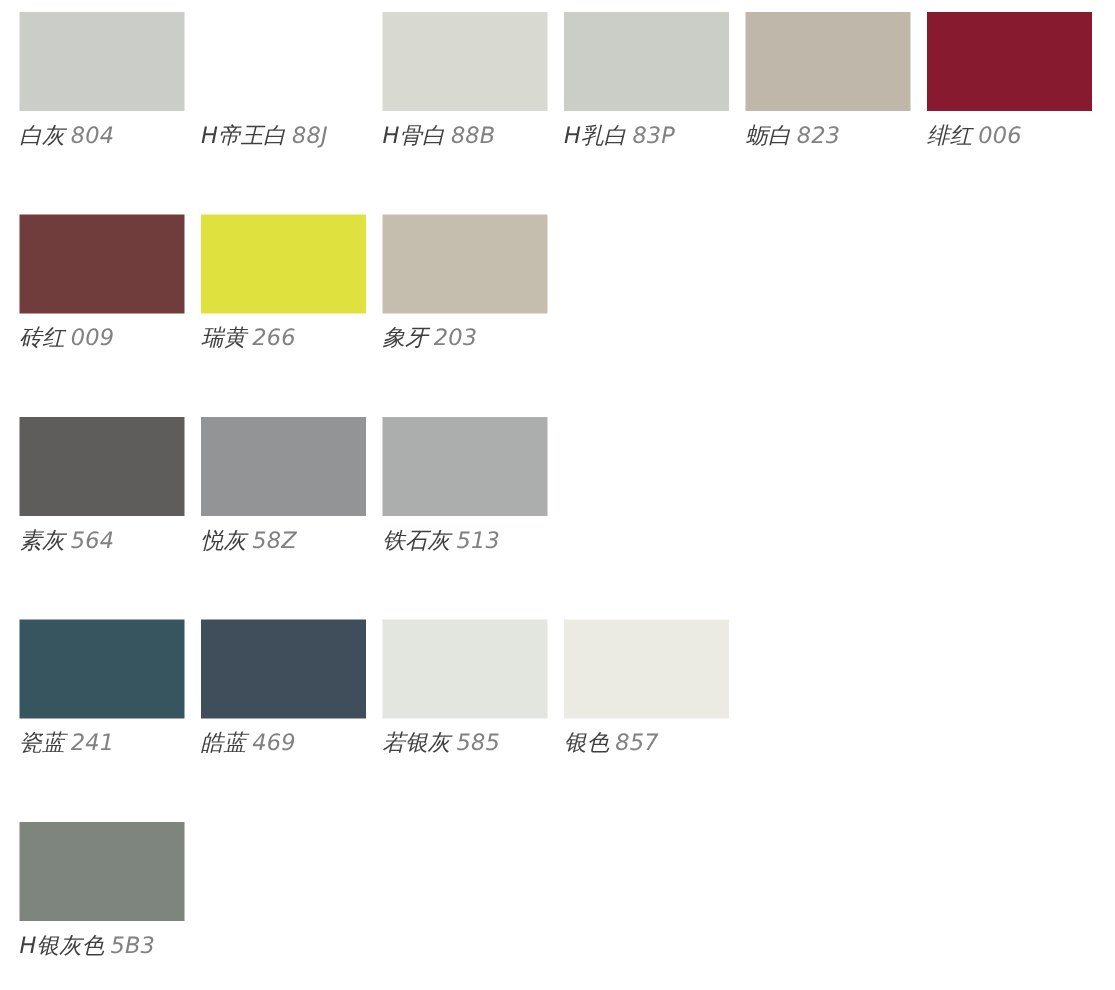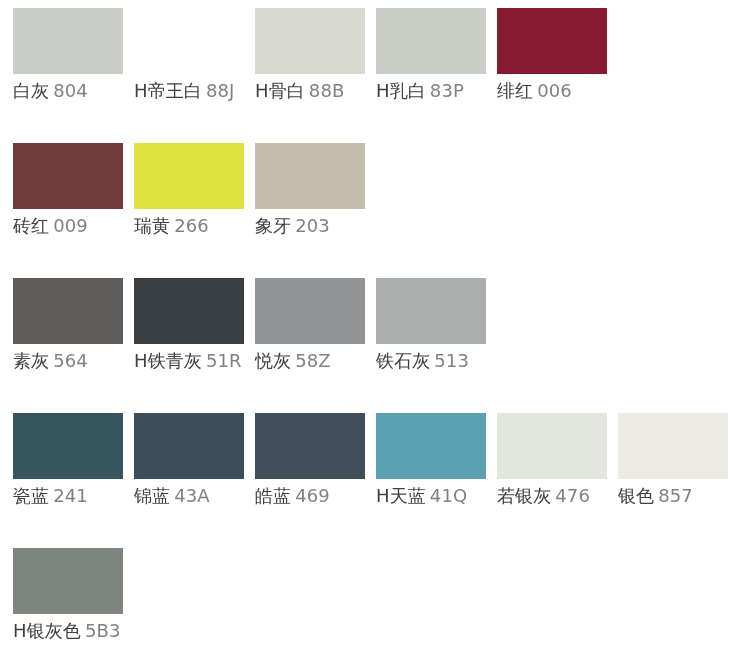--- a/index.html
+++ b/index.html
@@ -33,24 +33,25 @@
     flex-direction: column;
     align-items: flex-start;
   }
   .swatch-chip {
     width: 110px;
     height: 66px;
     display: block;
   }
   .swatch-label {
     margin-top: 8px;
-    font-size: 18px;
+    font-size: 15px;
     line-height: 17px;
     white-space: nowrap;
     letter-spacing: 0.1px;
+    font-style: italic;
   }
   .swatch-name {
     color: #3f3f3f;
   }
   .swatch-code {
     color: #818181;
     margin-left: 4px;
   }
 </style>
 </head>
@@ -68,20 +69,24 @@
       </div>
       <div class="swatch-cell">
         <div class="swatch-chip" style="background-color: rgb(216, 217, 208);"></div>
         <div class="swatch-label"><span class="swatch-name">H骨白</span><span class="swatch-code">88B</span></div>
       </div>
       <div class="swatch-cell">
         <div class="swatch-chip" style="background-color: rgb(203, 205, 199);"></div>
         <div class="swatch-label"><span class="swatch-name">H乳白</span><span class="swatch-code">83P</span></div>
       </div>
       <div class="swatch-cell">
+        <div class="swatch-chip" style="background-color: rgb(191, 183, 169);"></div>
+        <div class="swatch-label"><span class="swatch-name">蛎白</span><span class="swatch-code">823</span></div>
+      </div>
+      <div class="swatch-cell">
         <div class="swatch-chip" style="background-color: rgb(136, 26, 48);"></div>
         <div class="swatch-label"><span class="swatch-name">绯红</span><span class="swatch-code">006</span></div>
       </div>
     </div>
     <div class="swatch-row">
       <div class="swatch-cell">
         <div class="swatch-chip" style="background-color: rgb(113, 60, 60);"></div>
         <div class="swatch-label"><span class="swatch-name">砖红</span><span class="swatch-code">009</span></div>
       </div>
       <div class="swatch-cell">
@@ -92,52 +97,40 @@
         <div class="swatch-chip" style="background-color: rgb(197, 190, 175);"></div>
         <div class="swatch-label"><span class="swatch-name">象牙</span><span class="swatch-code">203</span></div>
       </div>
     </div>
     <div class="swatch-row">
       <div class="swatch-cell">
         <div class="swatch-chip" style="background-color: rgb(94, 93, 91);"></div>
         <div class="swatch-label"><span class="swatch-name">素灰</span><span class="swatch-code">564</span></div>
       </div>
       <div class="swatch-cell">
-        <div class="swatch-chip" style="background-color: rgb(57, 62, 66);"></div>
-        <div class="swatch-label"><span class="swatch-name">H铁青灰</span><span class="swatch-code">51R</span></div>
-      </div>
-      <div class="swatch-cell">
         <div class="swatch-chip" style="background-color: rgb(147, 148, 149);"></div>
         <div class="swatch-label"><span class="swatch-name">悦灰</span><span class="swatch-code">58Z</span></div>
       </div>
       <div class="swatch-cell">
         <div class="swatch-chip" style="background-color: rgb(172, 174, 174);"></div>
         <div class="swatch-label"><span class="swatch-name">铁石灰</span><span class="swatch-code">513</span></div>
       </div>
     </div>
     <div class="swatch-row">
       <div class="swatch-cell">
         <div class="swatch-chip" style="background-color: rgb(54, 85, 94);"></div>
         <div class="swatch-label"><span class="swatch-name">瓷蓝</span><span class="swatch-code">241</span></div>
       </div>
       <div class="swatch-cell">
-        <div class="swatch-chip" style="background-color: rgb(59, 76, 90);"></div>
-        <div class="swatch-label"><span class="swatch-name">锦蓝</span><span class="swatch-code">43A</span></div>
-      </div>
-      <div class="swatch-cell">
         <div class="swatch-chip" style="background-color: rgb(63, 78, 90);"></div>
         <div class="swatch-label"><span class="swatch-name">皓蓝</span><span class="swatch-code">469</span></div>
       </div>
       <div class="swatch-cell">
-        <div class="swatch-chip" style="background-color: rgb(90, 162, 178);"></div>
-        <div class="swatch-label"><span class="swatch-name">H天蓝</span><span class="swatch-code">41Q</span></div>
-      </div>
-      <div class="swatch-cell">
         <div class="swatch-chip" style="background-color: rgb(227, 230, 222);"></div>
-        <div class="swatch-label"><span class="swatch-name">若银灰</span><span class="swatch-code">476</span></div>
+        <div class="swatch-label"><span class="swatch-name">若银灰</span><span class="swatch-code">585</span></div>
       </div>
       <div class="swatch-cell">
         <div class="swatch-chip" style="background-color: rgb(235, 235, 228);"></div>
         <div class="swatch-label"><span class="swatch-name">银色</span><span class="swatch-code">857</span></div>
       </div>
     </div>
     <div class="swatch-row">
       <div class="swatch-cell">
         <div class="swatch-chip" style="background-color: rgb(126, 132, 126);"></div>
         <div class="swatch-label"><span class="swatch-name">H银灰色</span><span class="swatch-code">5B3</span></div>

